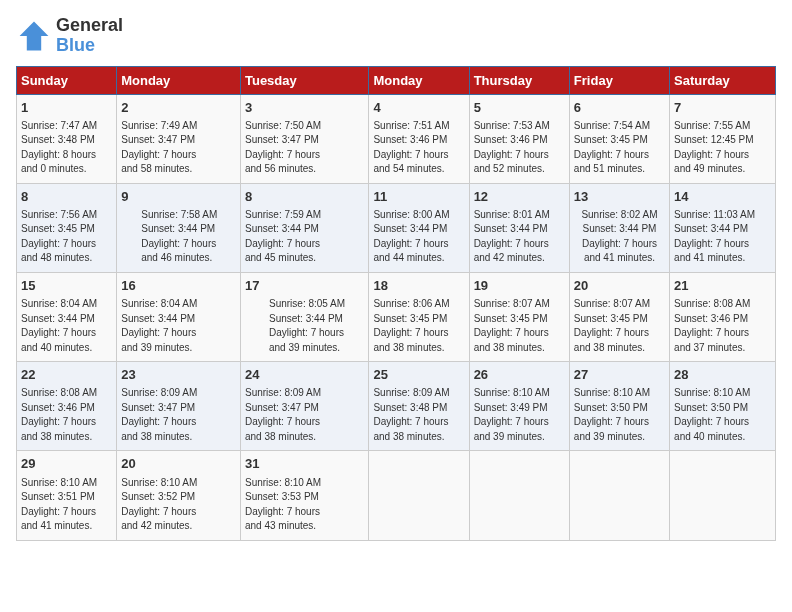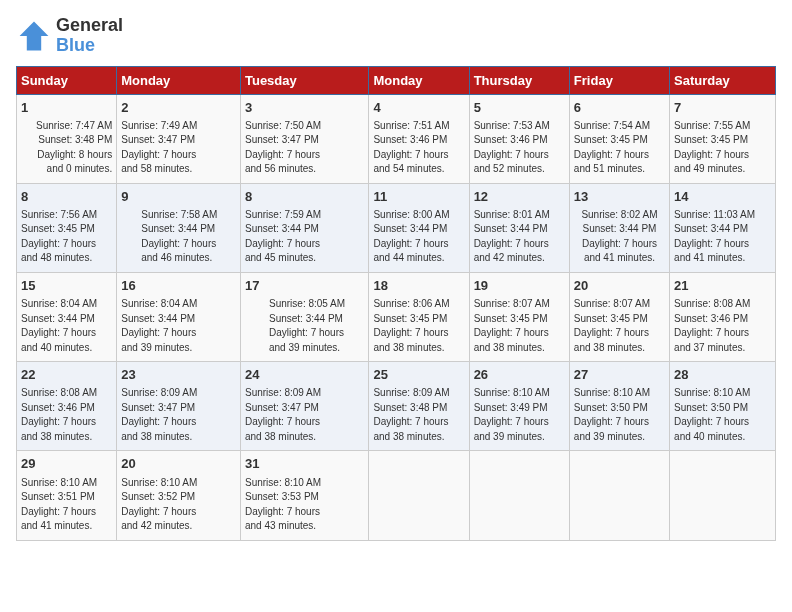--- a/index.html
+++ b/index.html
@@ -108,21 +108,21 @@
         <th>Monday</th>
         <th>Thursday</th>
         <th>Friday</th>
         <th>Saturday</th>
       </tr>
   </thead>
   <tbody id="calendar-body">
       <tr>
         <td>
           <span class="day-num">1</span>
-          <div class="day-info" style="white-space: pre-line; text-align: right;">Sunrise: 7:47 AM
+          <div class="day-info" style="white-space: pre-line;">Sunrise: 7:47 AM
 Sunset: 3:48 PM
 Daylight: 8 hours
 and 0 minutes.</div>
         </td>
         <td>
           <span class="day-num">2</span>
           <div class="day-info" style="white-space: pre-line;">Sunrise: 7:49 AM
 Sunset: 3:47 PM
 Daylight: 7 hours
 and 58 minutes.</div>
@@ -151,21 +151,21 @@
         <td>
           <span class="day-num">6</span>
           <div class="day-info" style="white-space: pre-line;">Sunrise: 7:54 AM
 Sunset: 3:45 PM
 Daylight: 7 hours
 and 51 minutes.</div>
         </td>
         <td>
           <span class="day-num">7</span>
           <div class="day-info" style="white-space: pre-line;">Sunrise: 7:55 AM
-Sunset: 3:45 PM
+Sunset: 12:45 PM
 Daylight: 7 hours
 and 49 minutes.</div>
         </td>
       </tr>
       <tr>
         <td>
           <span class="day-num">8</span>
           <div class="day-info" style="white-space: pre-line;">Sunrise: 7:56 AM
 Sunset: 3:45 PM
 Daylight: 7 hours

